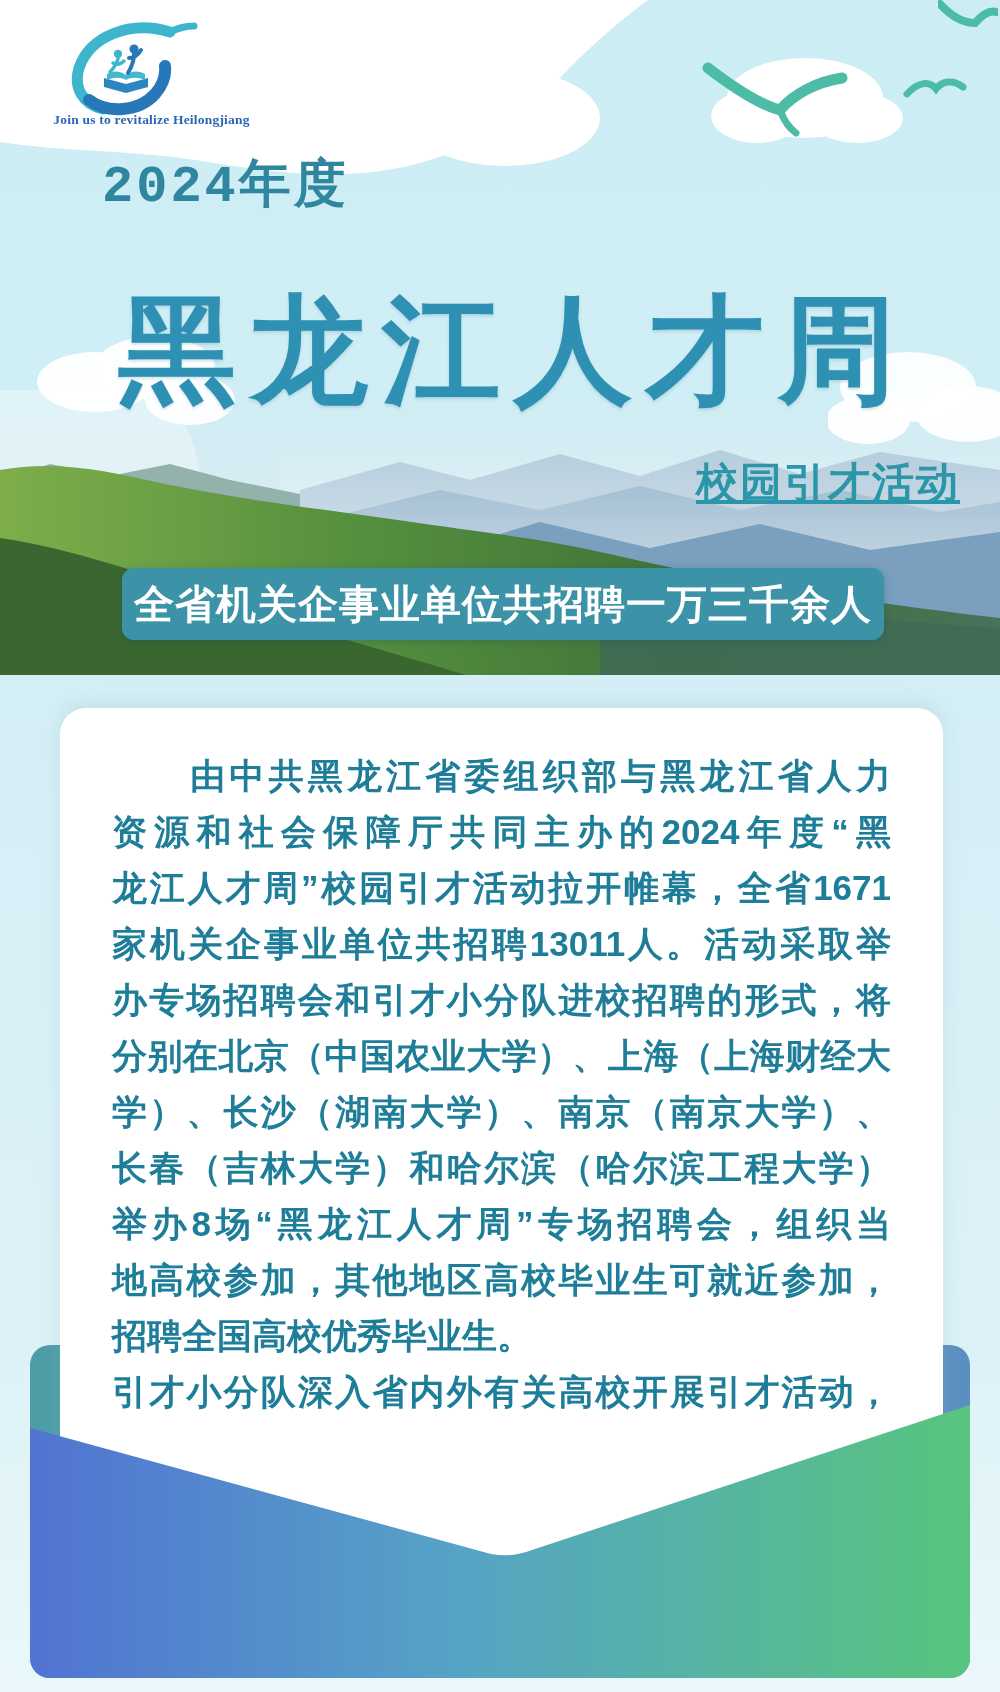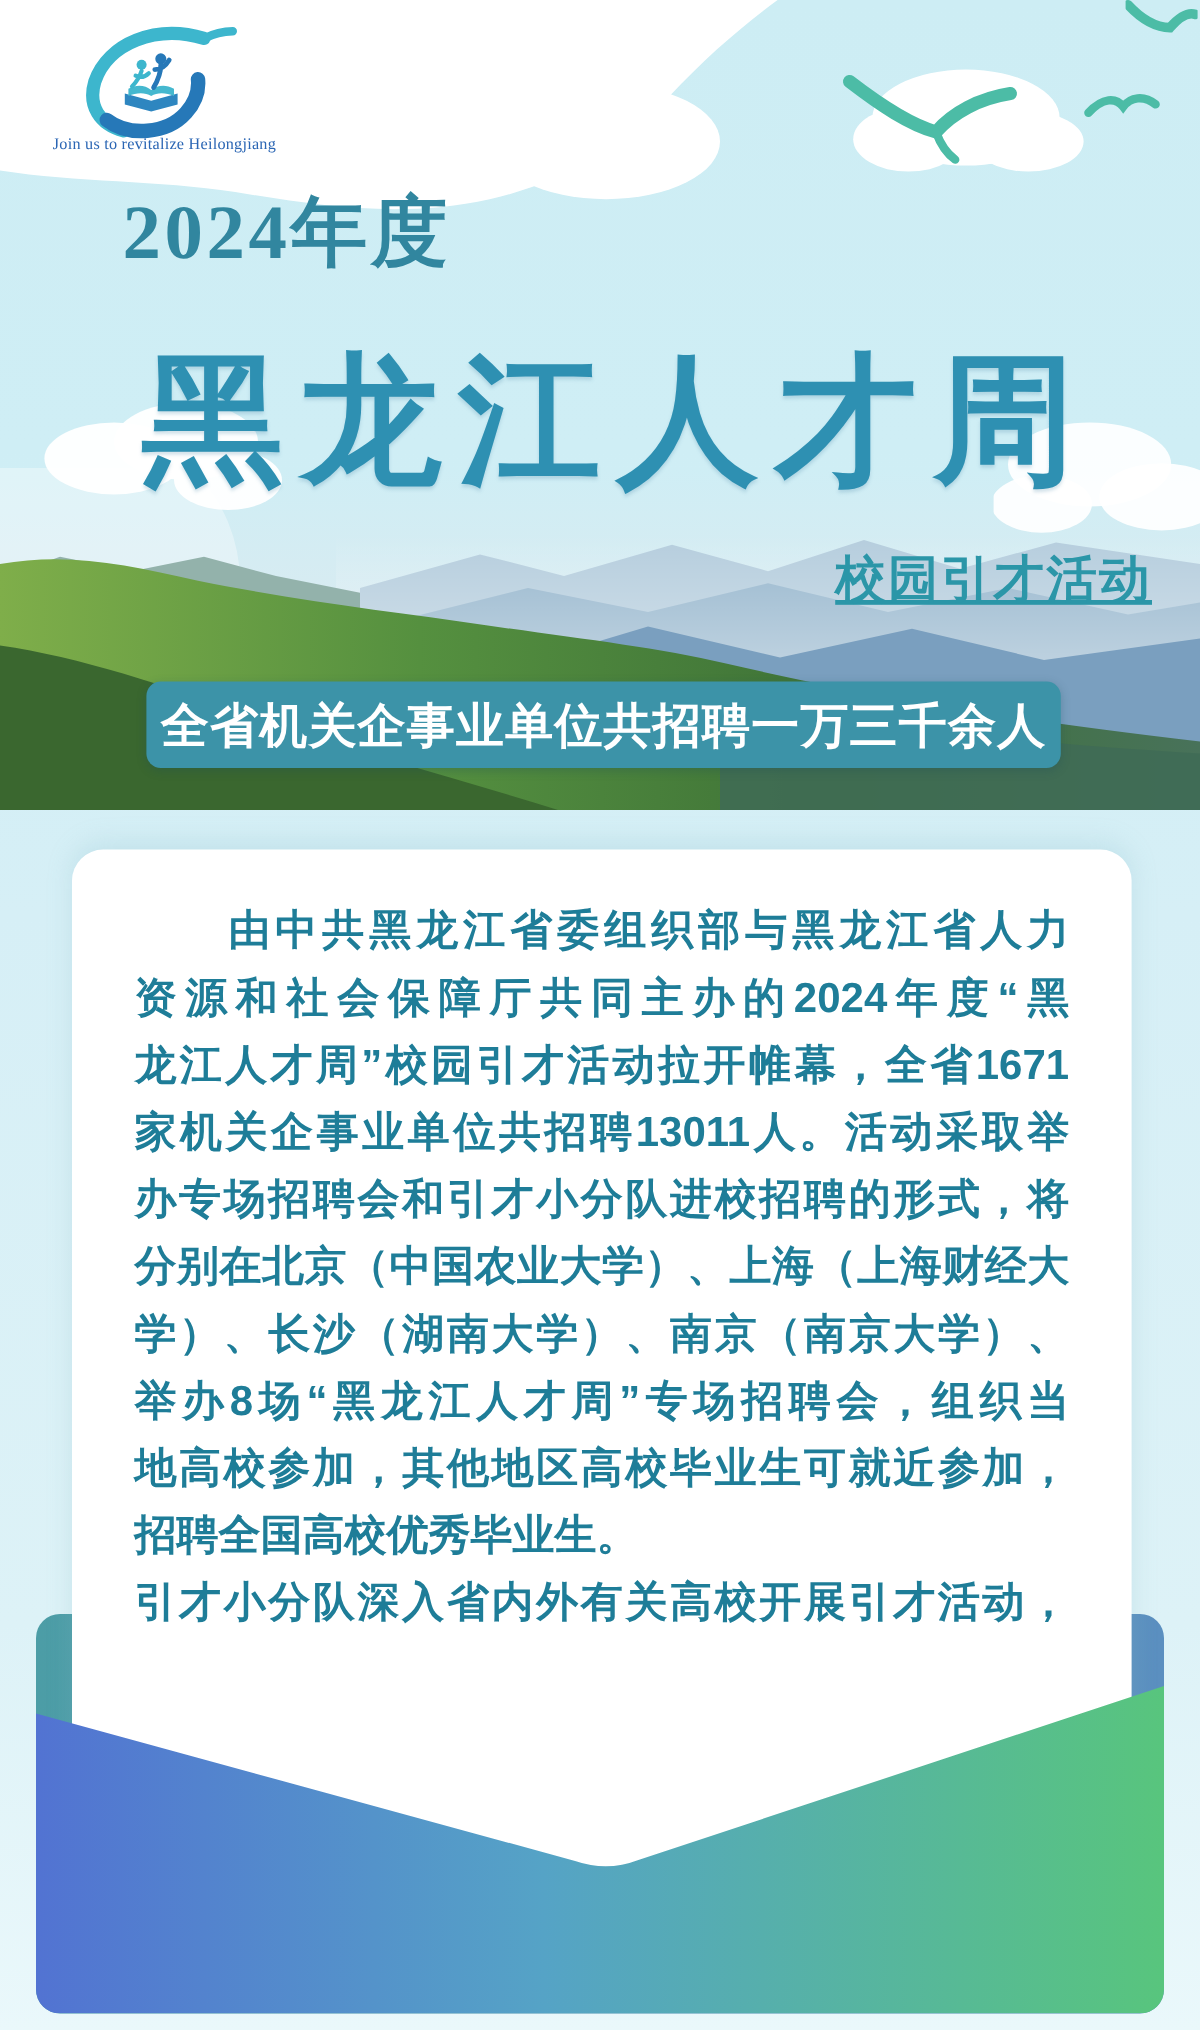--- a/index.html
+++ b/index.html
@@ -13,29 +13,29 @@
   .blob-topleft{left:0;top:0;width:680px;height:205px;z-index:2;}
   .cloud-mid{left:705px;top:40px;width:200px;height:105px;z-index:2;}
   .cloud-left{left:30px;top:320px;width:210px;height:125px;z-index:2;}
   .cloud-right{left:828px;top:332px;width:185px;height:125px;z-index:2;}
   .bird-large{left:700px;top:48px;width:160px;height:92px;z-index:3;}
   .bird-small{left:903px;top:76px;width:64px;height:38px;z-index:3;}
   .bird-corner{left:938px;top:0;width:60px;height:32px;z-index:3;}
   
   .logo{left:58px;top:18px;width:140px;height:98px;z-index:4;}
   .logo-tagline{
-    left:44px;top:112px;width:235px;z-index:4;text-align:left;
-    font-family:"Liberation Serif","DejaVu Serif",serif;font-weight:normal;
+    left:34px;top:112px;width:235px;z-index:4;text-align:center;
+    font-family:"Liberation Serif","DejaVu Serif",serif;font-weight:bold;
     font-size:13.5px;color:#2b66b4;letter-spacing:.2px;
   }
   
   .year{
     left:102px;top:162px;z-index:4;
-    font-family:Liberation Serif, serif;font-weight:bold;
-    font-size:64px;line-height:1;color:#31869f;letter-spacing:3px;
+    font-family:Liberation Mono, monospace;font-weight:bold;
+    font-size:52px;line-height:1;color:#31869f;letter-spacing:3px;
   }
   .main-title{
     left:118px;top:284px;z-index:4;
     font-family:"Liberation Serif","DejaVu Serif",serif;font-weight:bold;
     font-size:118px;line-height:1.15;color:#2e90b2;letter-spacing:14px;
     text-shadow:0 2px 3px rgba(80,140,170,.25);
   }
   .subtitle{
     right:40px;top:462px;z-index:4;
     font-weight:bold;font-size:42px;line-height:1;color:#2b96a8;letter-spacing:2px;text-decoration:underline;
@@ -168,20 +168,21 @@
   <div class="abs card">
     <div class="article-text">
 
     <div class="para-line">　　由中共黑龙江省委组织部与黑龙江省人力</div>
         <div class="para-line">资源和社会保障厅共同主办的2024年度“黑</div>
         <div class="para-line">龙江人才周”校园引才活动拉开帷幕，全省1671</div>
         <div class="para-line">家机关企事业单位共招聘13011人。活动采取举</div>
         <div class="para-line">办专场招聘会和引才小分队进校招聘的形式，将</div>
         <div class="para-line">分别在北京（中国农业大学）、上海（上海财经大</div>
         <div class="para-line">学）、长沙（湖南大学）、南京（南京大学）、</div>
+        <div class="para-line">长春（吉林大学）和哈尔滨（哈尔滨工程大学）</div>
         <div class="para-line">举办8场“黑龙江人才周”专场招聘会，组织当</div>
         <div class="para-line">地高校参加，其他地区高校毕业生可就近参加，</div>
         <div class="para-line line-last">招聘全国高校优秀毕业生。</div>
         <div class="para-line">引才小分队深入省内外有关高校开展引才活动，</div>
       </div>
   </div>
 
   <div class="abs flap-wrap">
     <svg width="940" height="333" viewBox="0 0 940 333">
       <defs>

